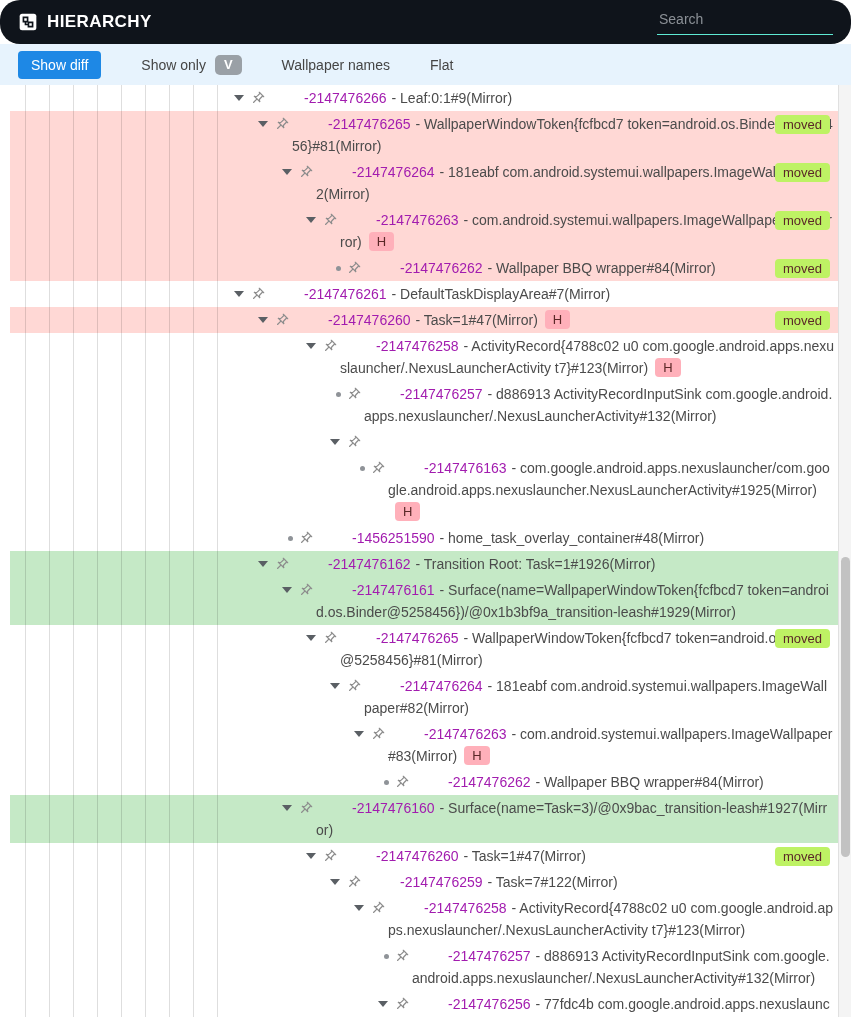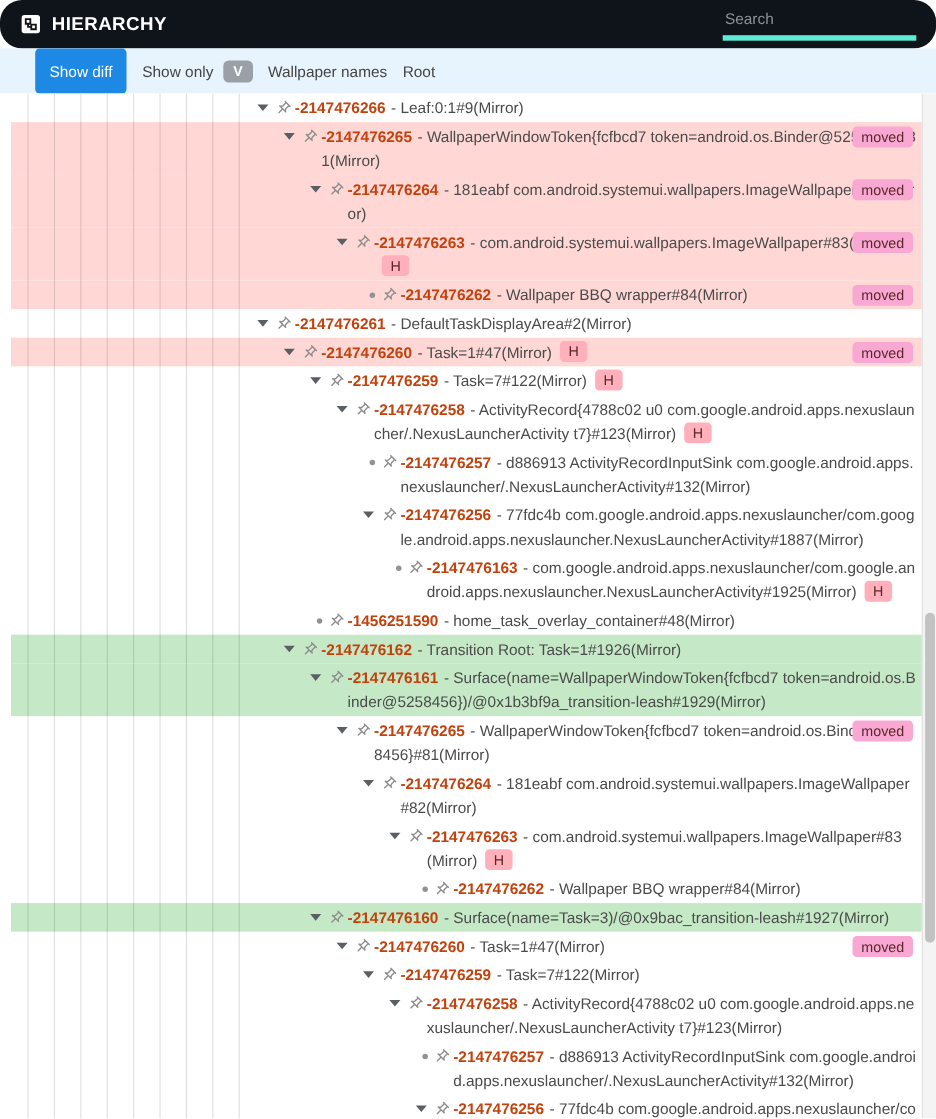--- a/index.html
+++ b/index.html
@@ -16,30 +16,30 @@
     height: 44px; flex: none; background: #0f141b;
     display: flex; align-items: center; padding: 0 18px; border-radius: 20px;
   }
   .hdr .icon-box { width: 20px; height: 20px; margin-right: 9px; flex: none; display:flex; align-items:center; }
   .hdr .title {
     color: #fff; font-size: 17px; font-weight: 700; letter-spacing: .4px; flex: none;
   }
   .hdr .spacer { flex: 1; }
   .hdr input {
     width: 176px; background: transparent; border: none; outline: none;
-    border-bottom: 5px solid #5eead4; color: #e8eaed;
+    border-bottom: 1px solid #5eead4; color: #e8eaed;
     font-family: "Liberation Sans", sans-serif; font-size: 14px;
     padding: 2px 2px 7px 2px;
   }
   .hdr input::placeholder { color: #8b9096; }
 
   
   .toolbar {
     height: 41px; flex: none; background: #e7f3fd;
-    display: flex; padding: 0 32px; gap: 14px;
+    display: flex; align-items: center; padding: 0 18px; gap: 40px;
   }
   .btn-primary {
     background: #1e88e5; color: #fff; border: none; border-radius: 4px;
     padding: 6px 13px; font-size: 14px; font-family: inherit; cursor: pointer; flex: none;
   }
   .btn-flat {
     background: none; border: none; color: #454545; font-size: 14px;
     font-family: inherit; padding: 0; cursor: pointer; flex: none;
     display: flex; align-items: center; gap: 9px;
   }
@@ -79,29 +79,29 @@
   }
   .bullet { width: 5px; height: 5px; border-radius: 50%; background: #8f9398; margin-left: 10px; }
   .pinbox {
     flex: none; width: 22px; height: 22px;
     display: flex; align-items: center; justify-content: center;
   }
   .pinbox svg { transform: rotate(45deg); }
 
   .txt { flex: 1; line-height: 22px; word-break: break-all; padding-right: 4px; color: #4b4b4b; }
   .row.has-moved .txt { }
-  .nid { font-weight: 700; color: #c2410c; margin-right: 5px; white-space: nowrap; }
+  .nid { font-weight: 400; color: #a21caf; margin-right: 5px; white-space: nowrap; margin-left: 36px; }
 
   .chip-h {
     display: inline-block; margin-left: 7px; background: #ffb0ba; color: #5a2727;
     border-radius: 4px; padding: 0 8px; font-size: 13px; line-height: 19px; vertical-align: 1px;
   }
   .chip-moved {
     position: absolute; right: 8px; top: 4px; z-index: 1;
-    background: #f9a8d4; color: #5a2727; border-radius: 4px;
+    background: #bef264; color: #5a2727; border-radius: 4px;
     padding: 1px 8px; font-size: 13px; line-height: 17px;
   }
 
   
   .vscroll {
     position: absolute; top: 0; right: 0; bottom: 0; width: 13px; z-index: 3;
     background: #f4f4f4; border-left: 1px solid #e0e0e0;
   }
   .vthumb {
     position: absolute; left: 2px; width: 9px; top: 472px; height: 300px;
@@ -125,21 +125,21 @@
     <input type="text" placeholder="Search" style="">
   </div>
 
   <div class="toolbar">
     <button class="btn-primary">Show diff</button>
     <button class="btn-flat">
       <span>Show only</span>
       <span class="shortcut-chip">V</span>
     </button>
     <button class="btn-flat">Wallpaper names</button>
-    <button class="btn-flat">Root</button>
+    <button class="btn-flat">Flat</button>
   </div>
 
   <div class="content">
     <div class="rows">
         <div class="row bg-white">
     <span class="indent" style="width: 218px;"></span>
     <span class="marker">
       <span class="arrow"></span>
 
     </span>
@@ -211,52 +211,38 @@
     <span class="indent" style="width: 218px;"></span>
     <span class="marker">
       <span class="arrow"></span>
 
     </span>
     <span class="pinbox">
       <svg width="15" height="15" viewBox="0 0 24 24" fill="#8d8d8d">
         <path d="M14 4v5c0 1.12.37 2.16 1 3H9c.65-.86 1-1.9 1-3V4h4m3-2H7c-.55 0-1 .45-1 1s.45 1 1 1h1v5c0 1.66-1.34 3-3 3v2h5.97v7l1 1 1-1v-7H19v-2c-1.66 0-3-1.34-3-3V4h1c.55 0 1-.45 1-1s-.45-1-1-1z"></path>
       </svg>
     </span>
-    <span class="txt"><span class="nid">-2147476261</span><span class="desc">- DefaultTaskDisplayArea#2(Mirror)</span></span>
+    <span class="txt"><span class="nid">-2147476261</span><span class="desc">- DefaultTaskDisplayArea#7(Mirror)</span></span>
 
   </div>
         <div class="row bg-pink has-moved">
     <span class="indent" style="width: 242px;"></span>
     <span class="marker">
       <span class="arrow"></span>
 
     </span>
     <span class="pinbox">
       <svg width="15" height="15" viewBox="0 0 24 24" fill="#8d8d8d">
         <path d="M14 4v5c0 1.12.37 2.16 1 3H9c.65-.86 1-1.9 1-3V4h4m3-2H7c-.55 0-1 .45-1 1s.45 1 1 1h1v5c0 1.66-1.34 3-3 3v2h5.97v7l1 1 1-1v-7H19v-2c-1.66 0-3-1.34-3-3V4h1c.55 0 1-.45 1-1s-.45-1-1-1z"></path>
       </svg>
     </span>
     <span class="txt"><span class="nid">-2147476260</span><span class="desc">- Task=1#47(Mirror)</span><span class="chip-h">H</span></span>
     <span class="chip-moved">moved</span>
   </div>
         <div class="row bg-white">
-    <span class="indent" style="width: 266px;"></span>
-    <span class="marker">
-      <span class="arrow"></span>
-
-    </span>
-    <span class="pinbox">
-      <svg width="15" height="15" viewBox="0 0 24 24" fill="#8d8d8d">
-        <path d="M14 4v5c0 1.12.37 2.16 1 3H9c.65-.86 1-1.9 1-3V4h4m3-2H7c-.55 0-1 .45-1 1s.45 1 1 1h1v5c0 1.66-1.34 3-3 3v2h5.97v7l1 1 1-1v-7H19v-2c-1.66 0-3-1.34-3-3V4h1c.55 0 1-.45 1-1s-.45-1-1-1z"></path>
-      </svg>
-    </span>
-    <span class="txt"><span class="nid">-2147476259</span><span class="desc">- Task=7#122(Mirror)</span><span class="chip-h">H</span></span>
-
-  </div>
-        <div class="row bg-white">
     <span class="indent" style="width: 290px;"></span>
     <span class="marker">
       <span class="arrow"></span>
 
     </span>
     <span class="pinbox">
       <svg width="15" height="15" viewBox="0 0 24 24" fill="#8d8d8d">
         <path d="M14 4v5c0 1.12.37 2.16 1 3H9c.65-.86 1-1.9 1-3V4h4m3-2H7c-.55 0-1 .45-1 1s.45 1 1 1h1v5c0 1.66-1.34 3-3 3v2h5.97v7l1 1 1-1v-7H19v-2c-1.66 0-3-1.34-3-3V4h1c.55 0 1-.45 1-1s-.45-1-1-1z"></path>
       </svg>
     </span>
@@ -281,21 +267,20 @@
     <span class="indent" style="width: 314px;"></span>
     <span class="marker">
       <span class="arrow"></span>
 
     </span>
     <span class="pinbox">
       <svg width="15" height="15" viewBox="0 0 24 24" fill="#8d8d8d">
         <path d="M14 4v5c0 1.12.37 2.16 1 3H9c.65-.86 1-1.9 1-3V4h4m3-2H7c-.55 0-1 .45-1 1s.45 1 1 1h1v5c0 1.66-1.34 3-3 3v2h5.97v7l1 1 1-1v-7H19v-2c-1.66 0-3-1.34-3-3V4h1c.55 0 1-.45 1-1s-.45-1-1-1z"></path>
       </svg>
     </span>
-    <span class="txt"><span class="nid">-2147476256</span><span class="desc">- 77fdc4b com.google.android.apps.nexuslauncher/com.google.android.apps.nexuslauncher.NexusLauncherActivity#1887(Mirror)</span></span>
 
   </div>
         <div class="row bg-white">
     <span class="indent" style="width: 338px;"></span>
     <span class="marker">
 
       <span class="bullet"></span>
     </span>
     <span class="pinbox">
       <svg width="15" height="15" viewBox="0 0 24 24" fill="#8d8d8d">

